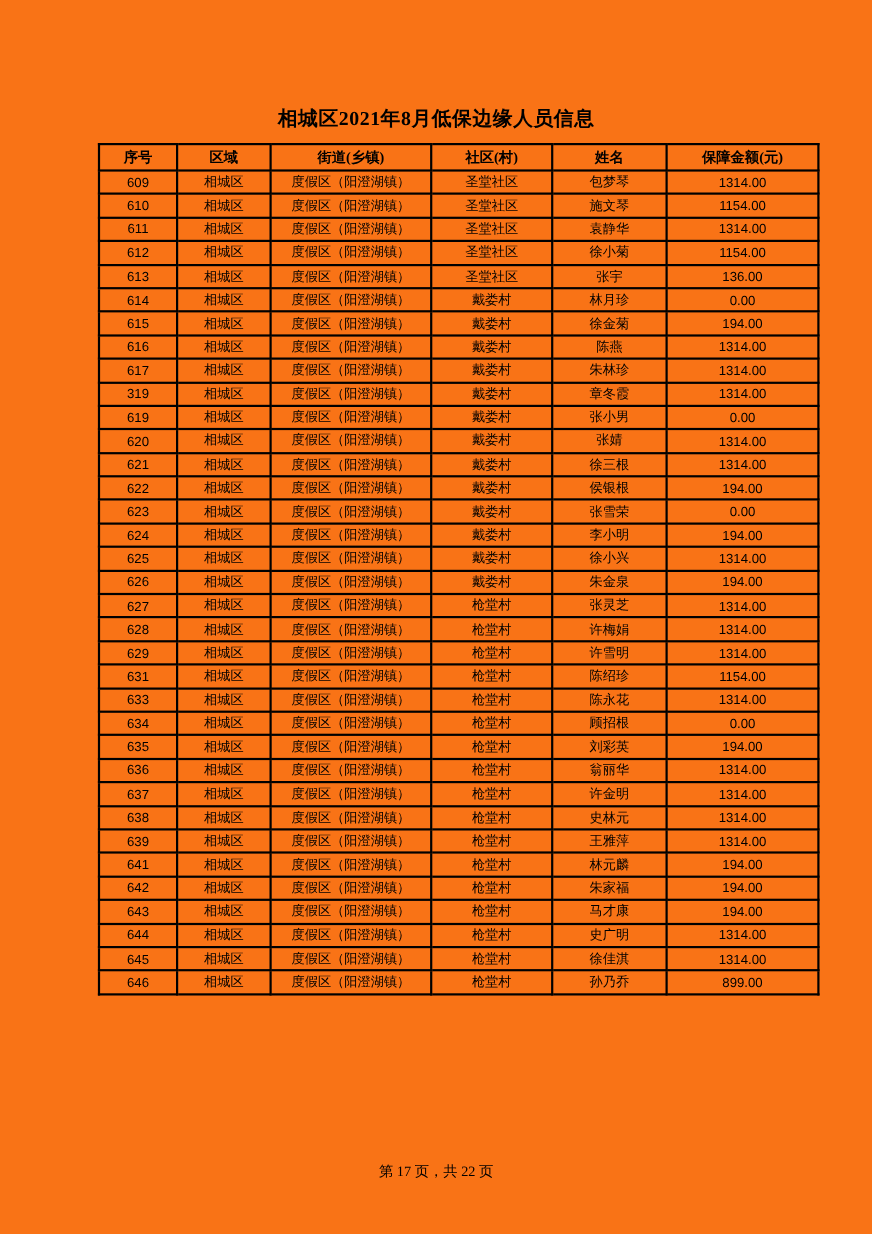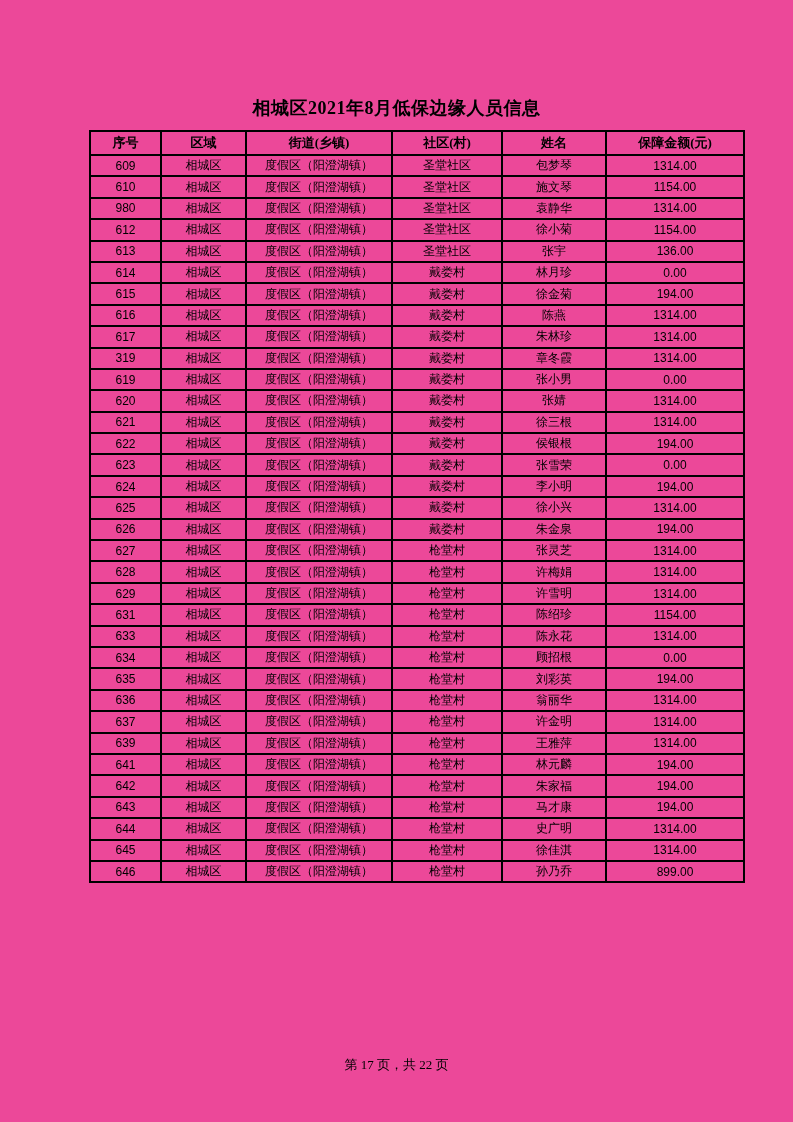--- a/index.html
+++ b/index.html
@@ -10,21 +10,21 @@
   body {
     width: 793px;
     height: 1122px;
     position: relative;
     color: #000;
     font-family: "Liberation Sans", sans-serif;
   }
   .page {
     position: absolute;
     inset: 0;
-    background: #ec4899;
+    background: #f97316;
   }
   .page-title {
     position: absolute;
     top: 96px;
     left: 0;
     width: 100%;
     text-align: center;
     font-family: "Liberation Serif", serif;
     font-weight: bold;
     font-size: 18px;
@@ -111,21 +111,21 @@
         </tr>
         <tr>
           <td class="num">610</td>
           <td class="zh">相城区</td>
           <td class="zh">度假区（阳澄湖镇）</td>
           <td class="zh">圣堂社区</td>
           <td class="zh">施文琴</td>
           <td class="num">1154.00</td>
         </tr>
         <tr>
-          <td class="num">980</td>
+          <td class="num">611</td>
           <td class="zh">相城区</td>
           <td class="zh">度假区（阳澄湖镇）</td>
           <td class="zh">圣堂社区</td>
           <td class="zh">袁静华</td>
           <td class="num">1314.00</td>
         </tr>
         <tr>
           <td class="num">612</td>
           <td class="zh">相城区</td>
           <td class="zh">度假区（阳澄湖镇）</td>
@@ -311,20 +311,28 @@
         </tr>
         <tr>
           <td class="num">637</td>
           <td class="zh">相城区</td>
           <td class="zh">度假区（阳澄湖镇）</td>
           <td class="zh">枪堂村</td>
           <td class="zh">许金明</td>
           <td class="num">1314.00</td>
         </tr>
         <tr>
+          <td class="num">638</td>
+          <td class="zh">相城区</td>
+          <td class="zh">度假区（阳澄湖镇）</td>
+          <td class="zh">枪堂村</td>
+          <td class="zh">史林元</td>
+          <td class="num">1314.00</td>
+        </tr>
+        <tr>
           <td class="num">639</td>
           <td class="zh">相城区</td>
           <td class="zh">度假区（阳澄湖镇）</td>
           <td class="zh">枪堂村</td>
           <td class="zh">王雅萍</td>
           <td class="num">1314.00</td>
         </tr>
         <tr>
           <td class="num">641</td>
           <td class="zh">相城区</td>

